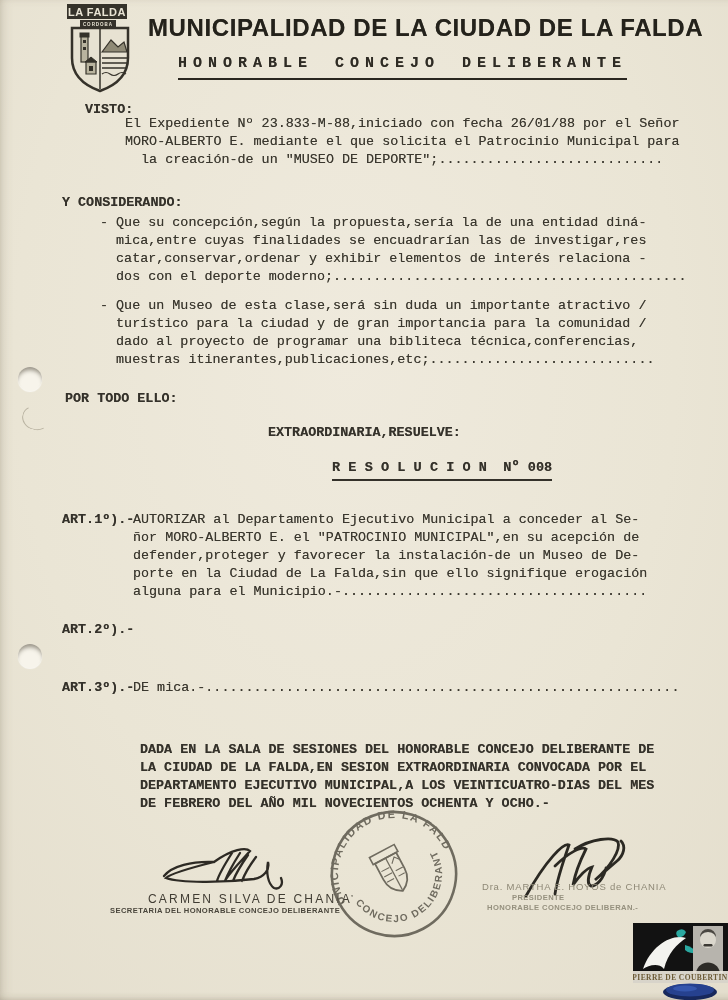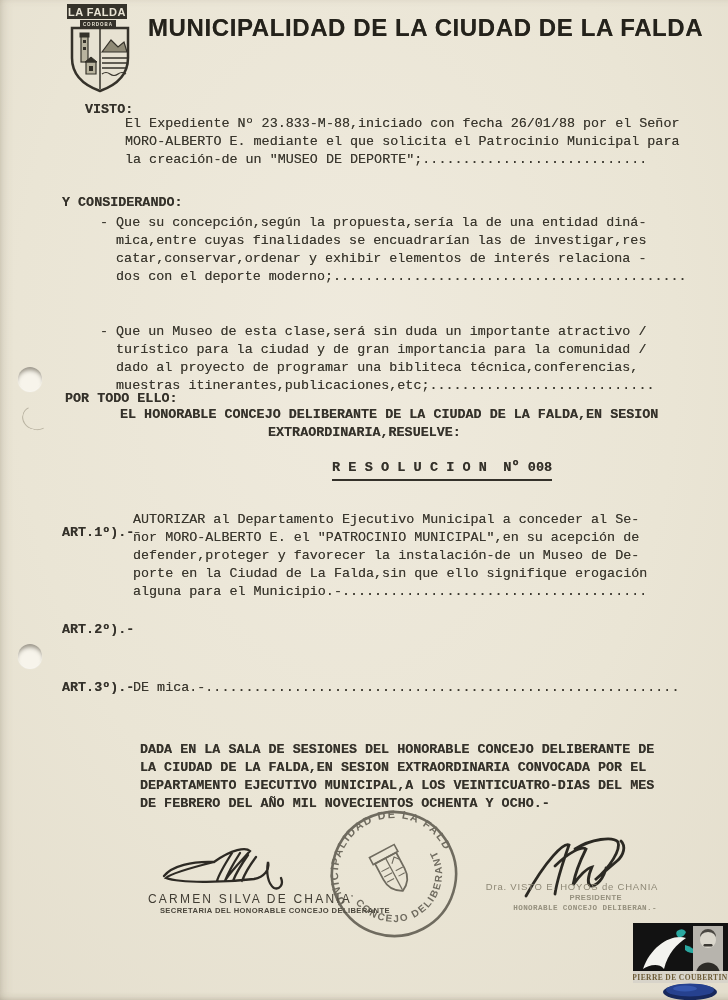--- a/index.html
+++ b/index.html
@@ -47,21 +47,21 @@
     border-radius:50%; border:1.2px solid rgba(115,107,88,.4);
     border-top-color:transparent; border-right-color:transparent;
     transform:rotate(15deg);
   }
   .sig-name{
     position:absolute; text-align:center; white-space:nowrap;
     font:12px/14px "Liberation Sans","DejaVu Sans",sans-serif;
     letter-spacing:2.2px; color:#403c33;
   }
   .sig-sub{
-    position:absolute; text-align:right; white-space:nowrap;
+    position:absolute; text-align:left; white-space:nowrap;
     font:bold 7.6px/10px "Liberation Sans","DejaVu Sans",sans-serif;
     letter-spacing:.4px; color:#4a463c;
   }
   .sig-name.faint{font-size:9.5px; letter-spacing:.8px; color:#8e8876;}
   .sig-sub.faint{color:#95907e;}
   .stamp{position:absolute; left:320px; top:800px; transform:rotate(-28deg); opacity:.82;}
   .wm-caption{fill:#6b5a35; font:bold 7.5px "Liberation Serif","DejaVu Serif",serif; letter-spacing:.4px;}
 </style>
 </head>
 <body>
@@ -87,43 +87,43 @@
     </g>
 
     <g>
       <path d="M46,50 L55,38 L62,45 L68,40 L71,50 Z" fill="#8f8a76" stroke="#35322a" stroke-width="1.2"></path>
       <path d="M46,56 H71 M46,61 H71 M46,66 H70" stroke="#35322a" stroke-width="1.4" fill="none"></path>
       <path d="M46,72 q4,-3 8,0 q4,3 8,0 q4,-3 8,0" stroke="#35322a" stroke-width="1.2" fill="none"></path>
     </g>
   </svg>
 
   <div class="title">MUNICIPALIDAD DE LA CIUDAD DE LA FALDA</div>
+  <div class="subtitle">HONORABLE CONCEJO DELIBERANTE</div>
 
   <div class="mono b" style="left:85px; top:101px;">VISTO:</div>
-  <div class="mono" style="left:125px; top:115px;">El Expediente Nº 23.833-M-88,iniciado con fecha 26/01/88 por el Señor
+  <div class="mono" style="left:125px; top:115px;text-align:center;">El Expediente Nº 23.833-M-88,iniciado con fecha 26/01/88 por el Señor
 MORO-ALBERTO E. mediante el que solicita el Patrocinio Municipal para
 la creación-de un "MUSEO DE DEPORTE";............................</div>
 
   <div class="mono b" style="left:62px; top:194px;">Y CONSIDERANDO:</div>
   <div class="mono" style="left:100px; top:214px;">- Que su concepción,según la propuesta,sería la de una entidad diná-
   mica,entre cuyas finalidades se encuadrarían las de investigar,res
   catar,conservar,ordenar y exhibir elementos de interés relaciona -
   dos con el deporte moderno;............................................</div>
-  <div class="mono" style="left:100px; top:297px;margin-top:26px;">- Que un Museo de esta clase,será sin duda un importante atractivo /
+  <div class="mono" style="left:100px; top:297px;">- Que un Museo de esta clase,será sin duda un importante atractivo /
   turístico para la ciudad y de gran importancia para la comunidad /
   dado al proyecto de programar una bibliteca técnica,conferencias,
   muestras itinerantes,publicaciones,etc;............................</div>
 
   <div class="mono b" style="left:65px; top:390px;">POR TODO ELLO:</div>
-  <div class="mono b" style="left:120px; top:406px;">EL HONORABLE CONCEJO DELIBERANTE DE LA CIUDAD DE LA FALDA,EN SESION</div>
   <div class="mono b" style="left:268px; top:424px;">EXTRAORDINARIA,RESUELVE:</div>
 
   <div class="res-title">R E S O L U C I O N  Nº 008</div>
 
-  <div class="mono b" style="left:62px; top:511px;margin-top:13px;">ART.1º).-</div>
+  <div class="mono b" style="left:62px; top:511px;">ART.1º).-</div>
   <div class="mono" style="left:133px; top:511px;font-family:Liberation Mono, monospace;">AUTORIZAR al Departamento Ejecutivo Municipal a conceder al Se-
 ñor MORO-ALBERTO E. el "PATROCINIO MUNICIPAL",en su acepción de
 defender,proteger y favorecer la instalación-de un Museo de De-
 porte en la Ciudad de La Falda,sin que ello signifique erogación
 alguna para el Municipio.-......................................</div>
 
   <div class="mono b" style="left:62px; top:621px;">ART.2º).-</div>
 
   <div class="mono b" style="left:62px; top:679px;">ART.3º).-</div>
   <div class="mono" style="left:133px; top:679px;">DE mica.-...........................................................</div>
@@ -165,23 +165,23 @@
       <path d="M64,66 h9 M64,72 h9 M64,78 h8 M77,64 l5,-5 4,5 M77,72 h8 M77,78 h7" stroke-width="1.1"></path>
     </g>
   </svg>
 
   <svg class="abs" style="left:518px; top:830px;" width="135" height="78" viewBox="0 0 135 78">
     <path d="M8,66 C28,30 46,12 51,15 C45,32 39,50 37,64
              M37,36 C51,22 64,16 68,19 C62,31 57,44 55,55
              C61,46 69,38 74,37 C70,46 69,54 73,56 C79,56 86,48 88,38
              M57,19 C73,9 95,6 100,12 C103,20 92,37 77,50 L99,31 C106,25 108,16 103,11" stroke="#2b2923" fill="none" stroke-width="2.8" stroke-linecap="round"></path>
   </svg>
-  <div class="sig-name faint" style="left:482px; top:880px; width:180px;">Dra. VISTO E. HOYOS de CHANIA</div>
+  <div class="sig-name faint" style="left:482px; top:880px; width:180px;">Dra. MARTHA E. HOYOS de CHANIA</div>
   <div class="sig-sub faint" style="left:512px; top:893px; width:110px;">PRESIDENTE</div>
-  <div class="sig-sub faint" style="left:487px; top:903px; width:170px;font-family:Liberation Mono, monospace;">HONORABLE CONCEJO DELIBERAN.-</div>
+  <div class="sig-sub faint" style="left:487px; top:903px; width:170px;">HONORABLE CONCEJO DELIBERAN.-</div>
 
   <div class="hole" style="top:367px;"></div>
   <div class="hole-ghost"></div>
   <div class="hole" style="top:644px;"></div>
 
   <svg class="abs" style="left:633px; top:923px;" width="95" height="77" viewBox="0 0 95 77">
     <rect x="0" y="0" width="95" height="60" fill="#121212"></rect>
 
     <g>
       <path d="M10,46 C18,22 40,10 53,15 C44,21 35,30 31,46 C25,39 15,43 10,46 Z" fill="#f3f3ef"></path>

